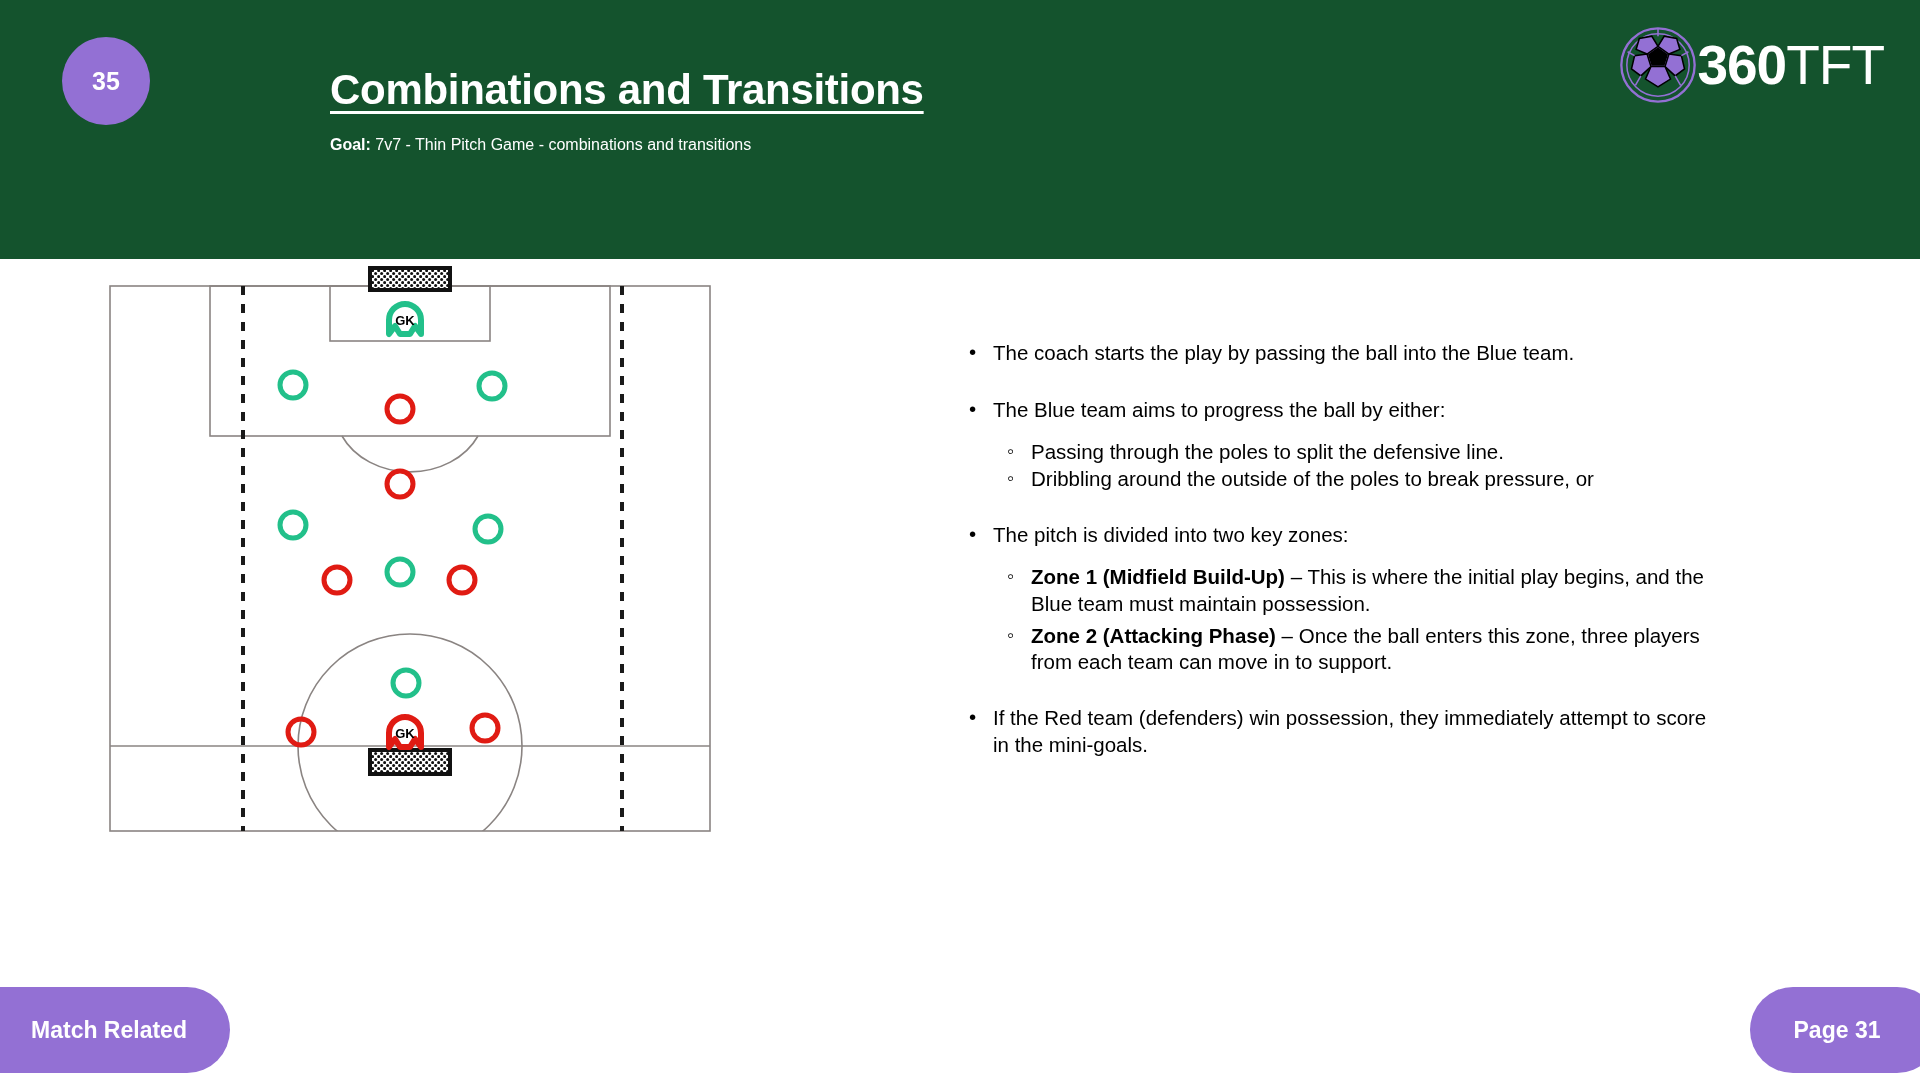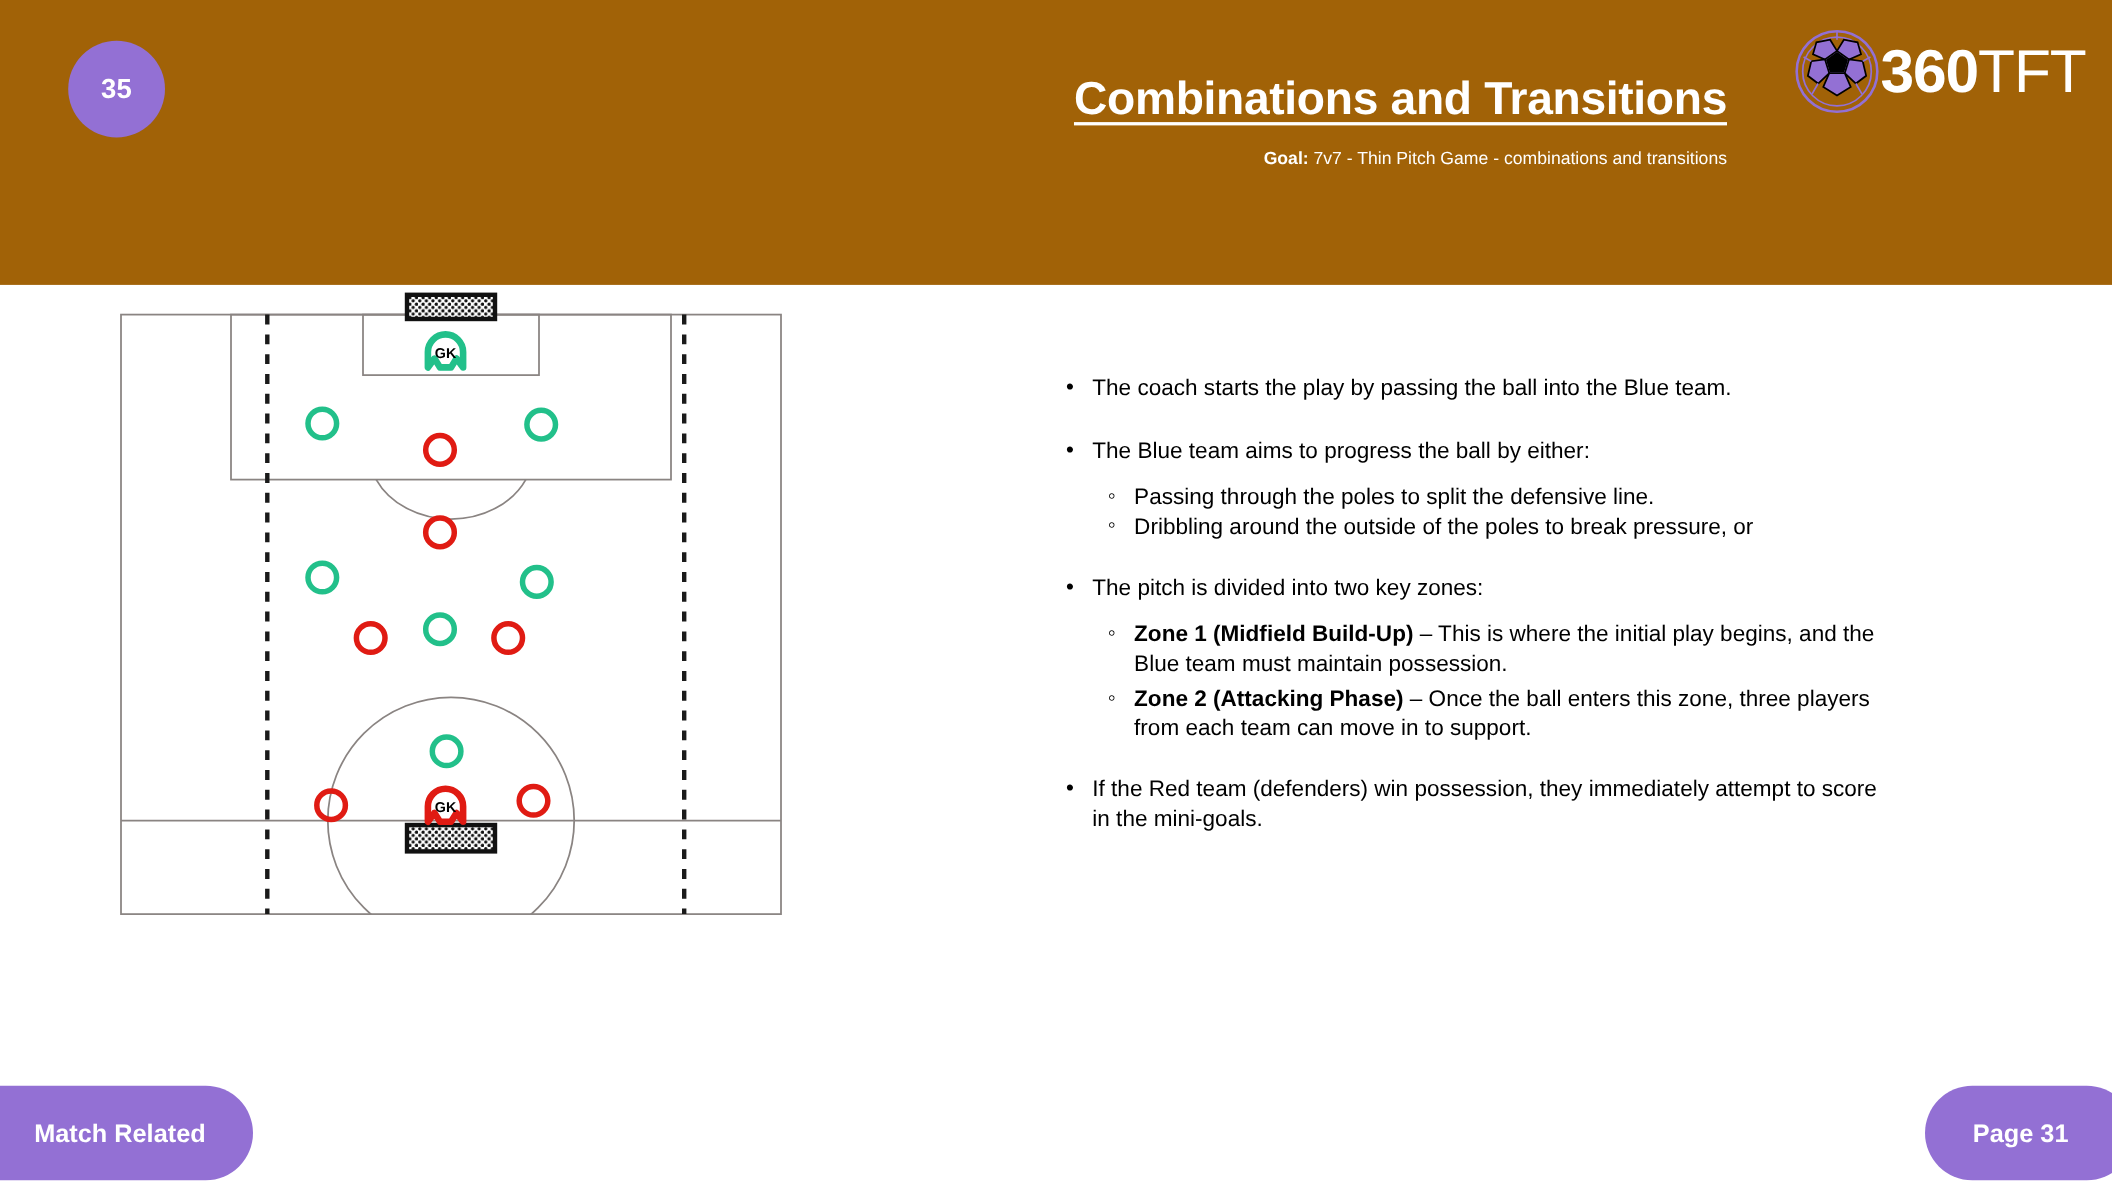--- a/index.html
+++ b/index.html
@@ -9,41 +9,41 @@
     background: #ffffff;
     overflow: hidden;
     position: relative;
   }
 
   
   #header {
     position: absolute;
     left: 0; top: 0;
     width: 1920px; height: 259px;
-    background: #a16207;
+    background: #14532d;
   }
   #slide-number-badge {
     position: absolute;
     left: 62px; top: 37px;
     width: 88px; height: 88px;
     border-radius: 50%;
     background: #9370d4;
     display: flex; align-items: center; justify-content: center;
   }
   #slide-number-badge .num {
     color: #ffffff;
     font-size: 25px;
     font-weight: bold;
     letter-spacing: .2px;
   }
   #title-block {
     position: absolute;
     left: 330px; top: 68px;
     width: 1240px;
-    text-align: right;
+    text-align: left;
   }
   #slide-title {
     color: #ffffff;
     font-size: 42px;
     font-weight: bold;
     text-decoration: underline;
     text-underline-offset: 7px;
     text-decoration-thickness: 3px;
     letter-spacing: -0.3px;
     line-height: 1.05;
@@ -52,21 +52,21 @@
     margin-top: 23px;
     color: #ffffff;
     font-size: 16px;
     line-height: 1.2;
   }
   #slide-subtitle .lbl { font-weight: bold; }
 
   
   #logo {
     position: absolute;
-    right: 24px; top: 26px;
+    right: 36px; top: 26px;
     height: 78px;
     display: flex; align-items: center; 
   }
   #logo-ball { width: 78px; height: 78px; display: block; }
   #logo-text {
     font-size: 55px;
     letter-spacing: -1px;
     line-height: 1;
     white-space: nowrap;
   }

